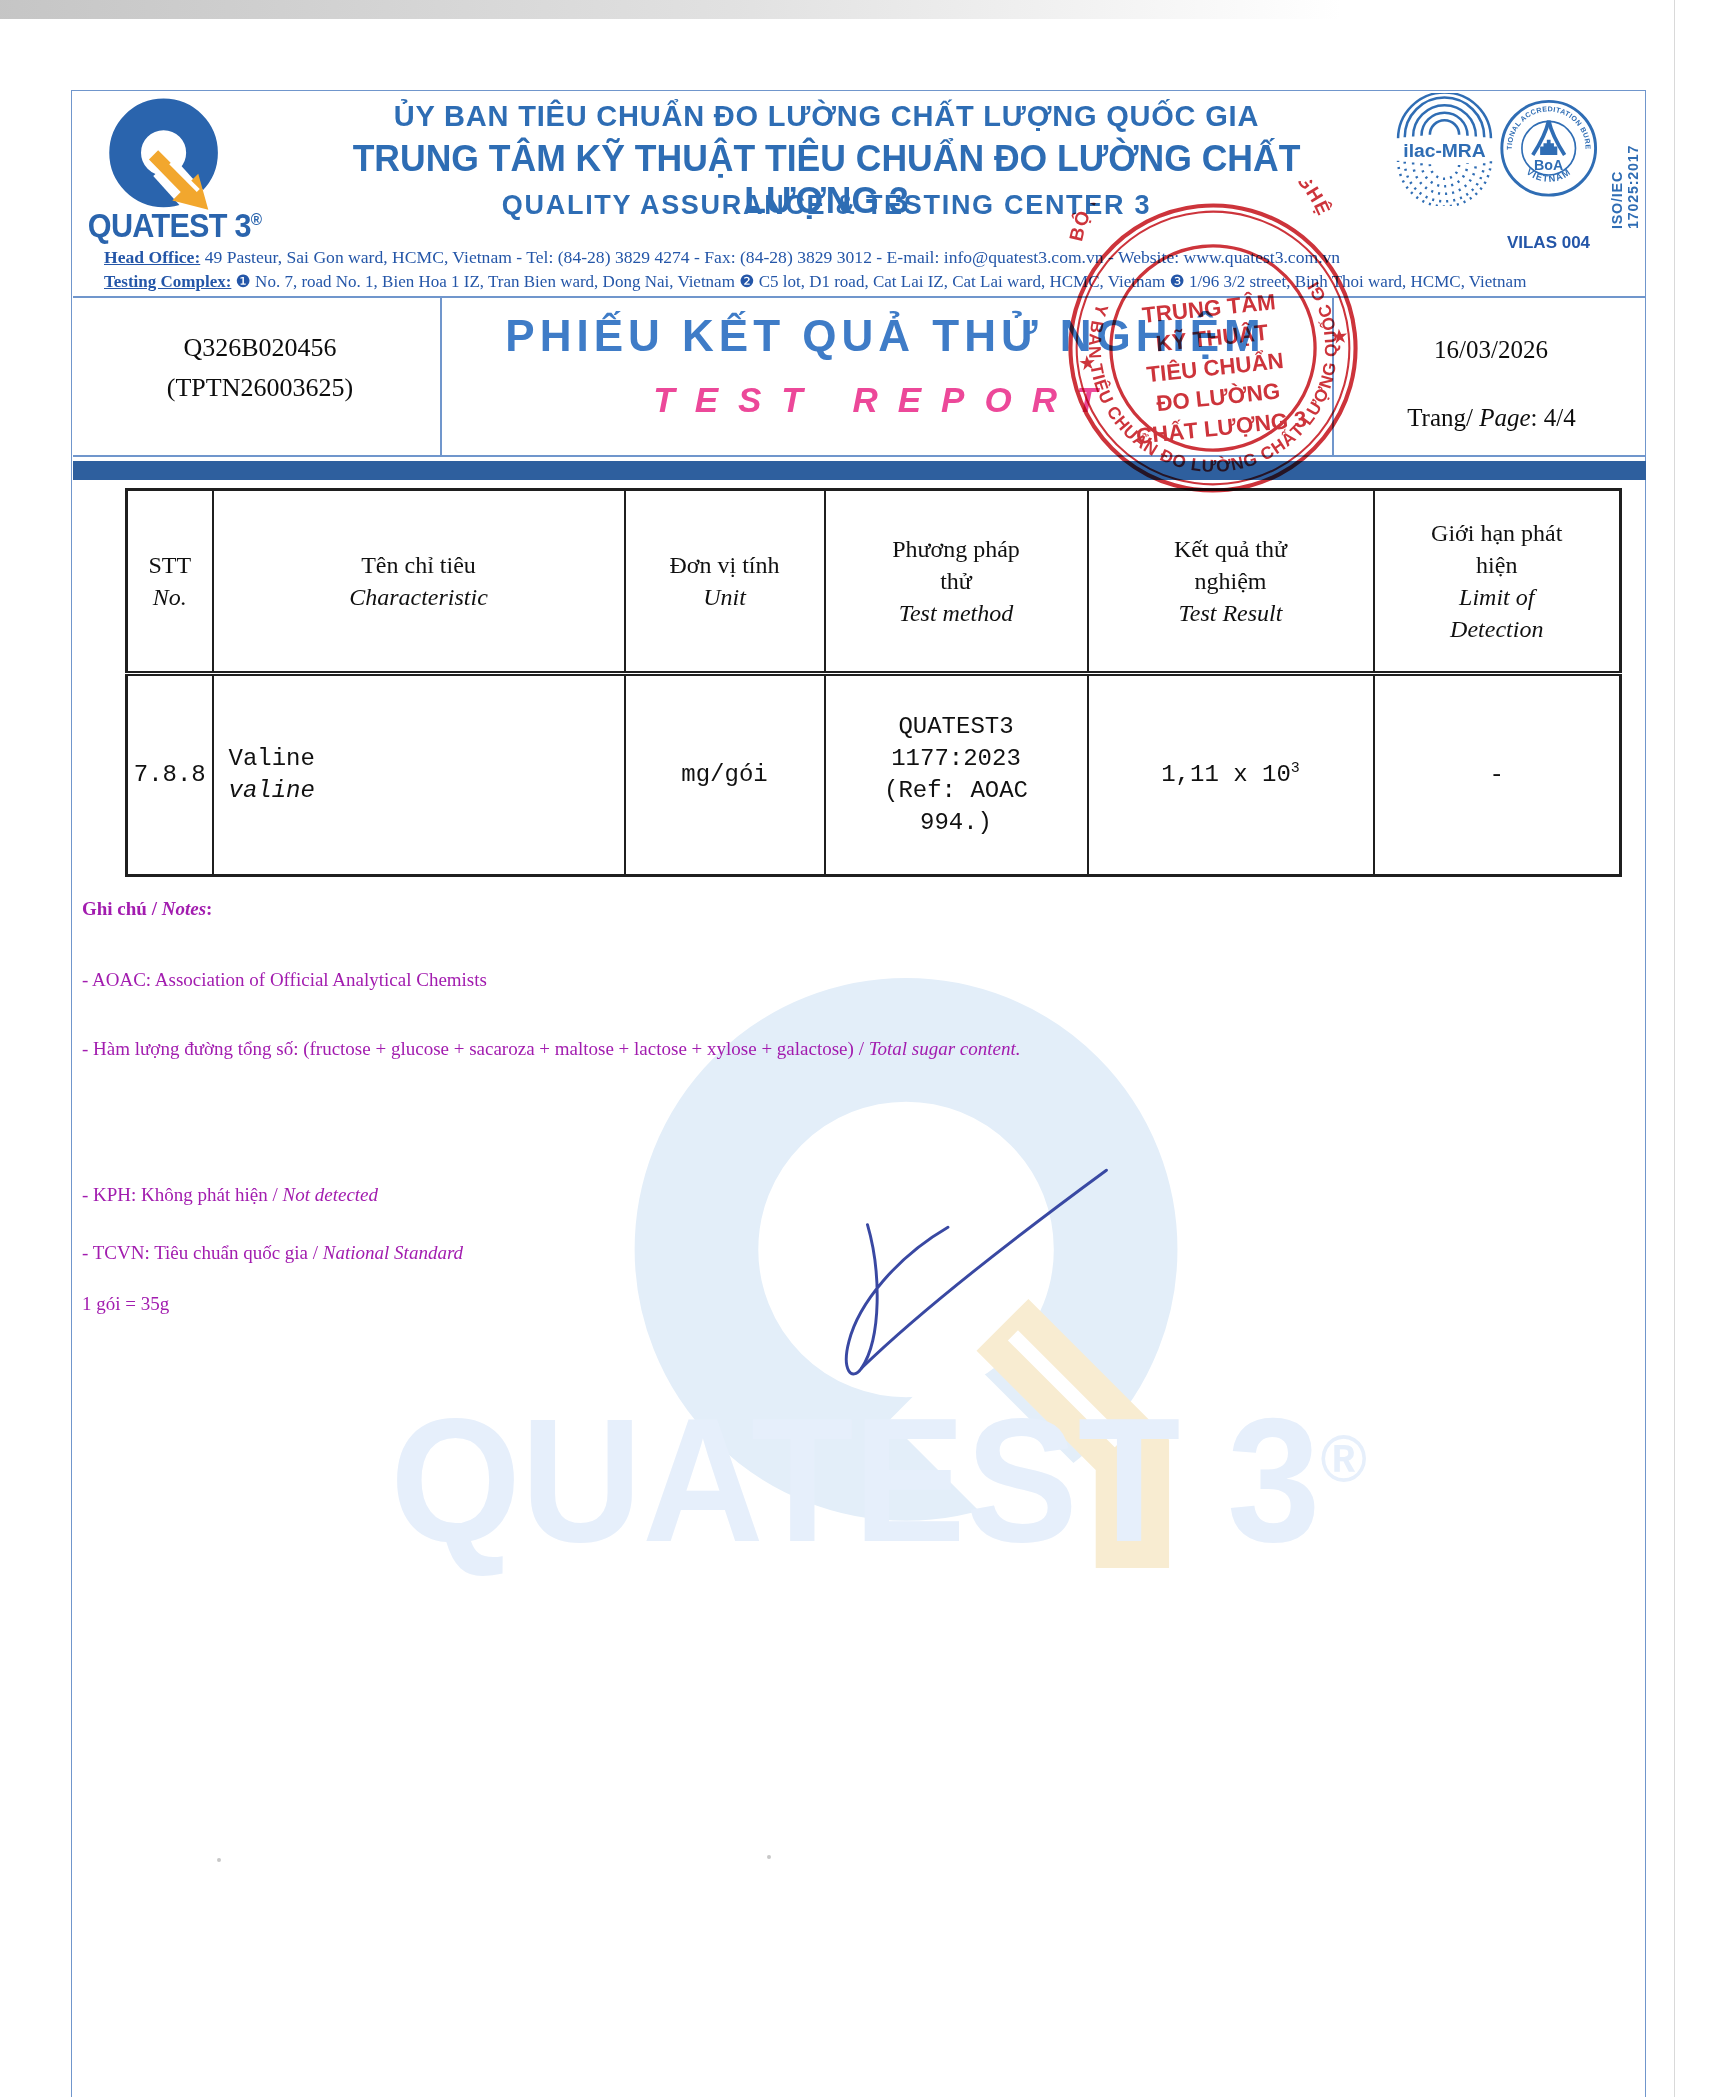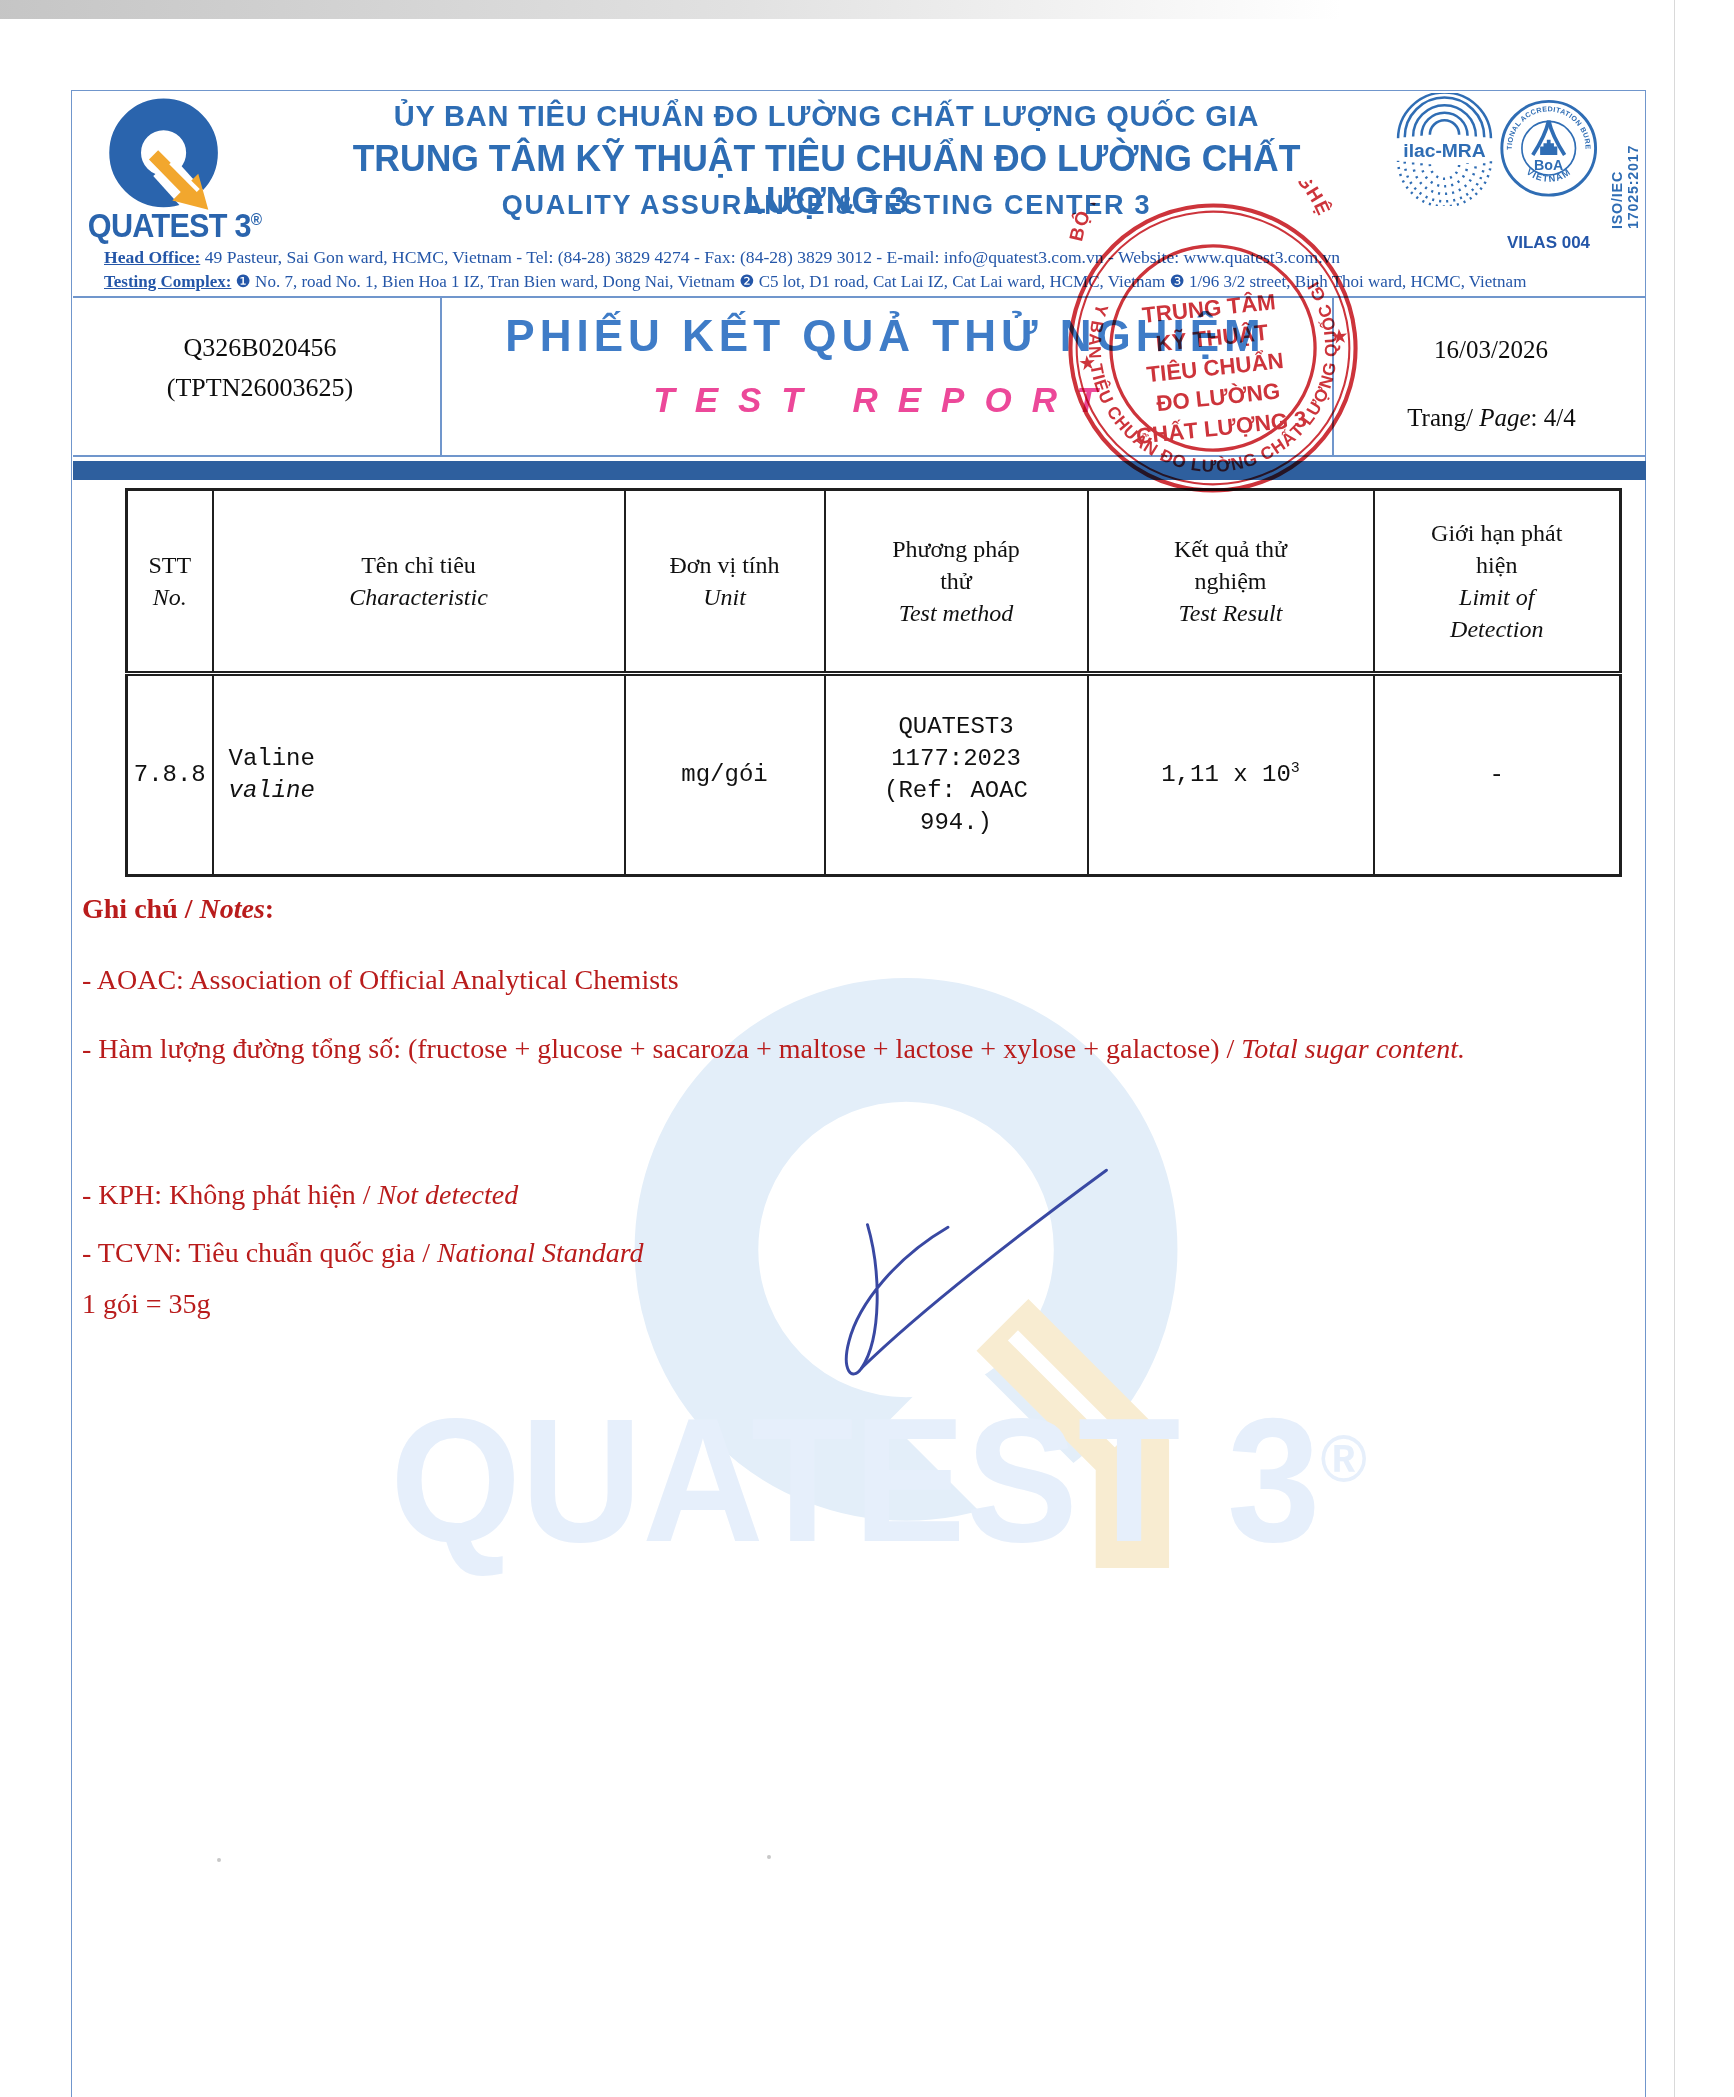--- a/index.html
+++ b/index.html
@@ -48,21 +48,21 @@
   .tbl{position:absolute;left:125px;top:488px;border-collapse:collapse;table-layout:fixed;width:1493px;}
   .tbl,.tbl th,.tbl td{border:2.1px solid #1f1f1f;}
   .tbl{border-width:3.8px;}
   .tbl thead th{border-bottom:5.9px double #1f1f1f;height:180px;font-weight:normal;vertical-align:middle;text-align:center;
     font-size:24px;line-height:32px;padding:0 6.7px;}
   .tbl tbody td{height:196px;vertical-align:middle;text-align:center;font-size:24px;line-height:32px;font-family:Liberation Mono, monospace;}
   .td-name{text-align:left !important;padding-left:15px;}
   .sup3{font-size:15px;vertical-align:super;line-height:0;}
 
   
-  .note{left:82px;width:1552px;font-size:28px;line-height:39px;color:#b91c1c;}
+  .note{left:82px;width:1552px;font-size:19px;line-height:39px;color:#a21caf;}
 
   
   .wm-text{left:260px;top:1384px;width:1237px;text-align:center;font-size:168px;font-weight:bold;color:#e6effb;
     letter-spacing:0px;transform:scaleY(1.05);z-index:0;}
   .wm-text sup{font-size:63px;}
   .wm-svg{z-index:0;}
 
   
   .stamp{left:1056px;top:191px;width:314px;height:314px;mix-blend-mode:multiply;opacity:.93;transform:rotate(-6deg);z-index:5;}
   .sig{left:818px;top:1145px;z-index:4;}

